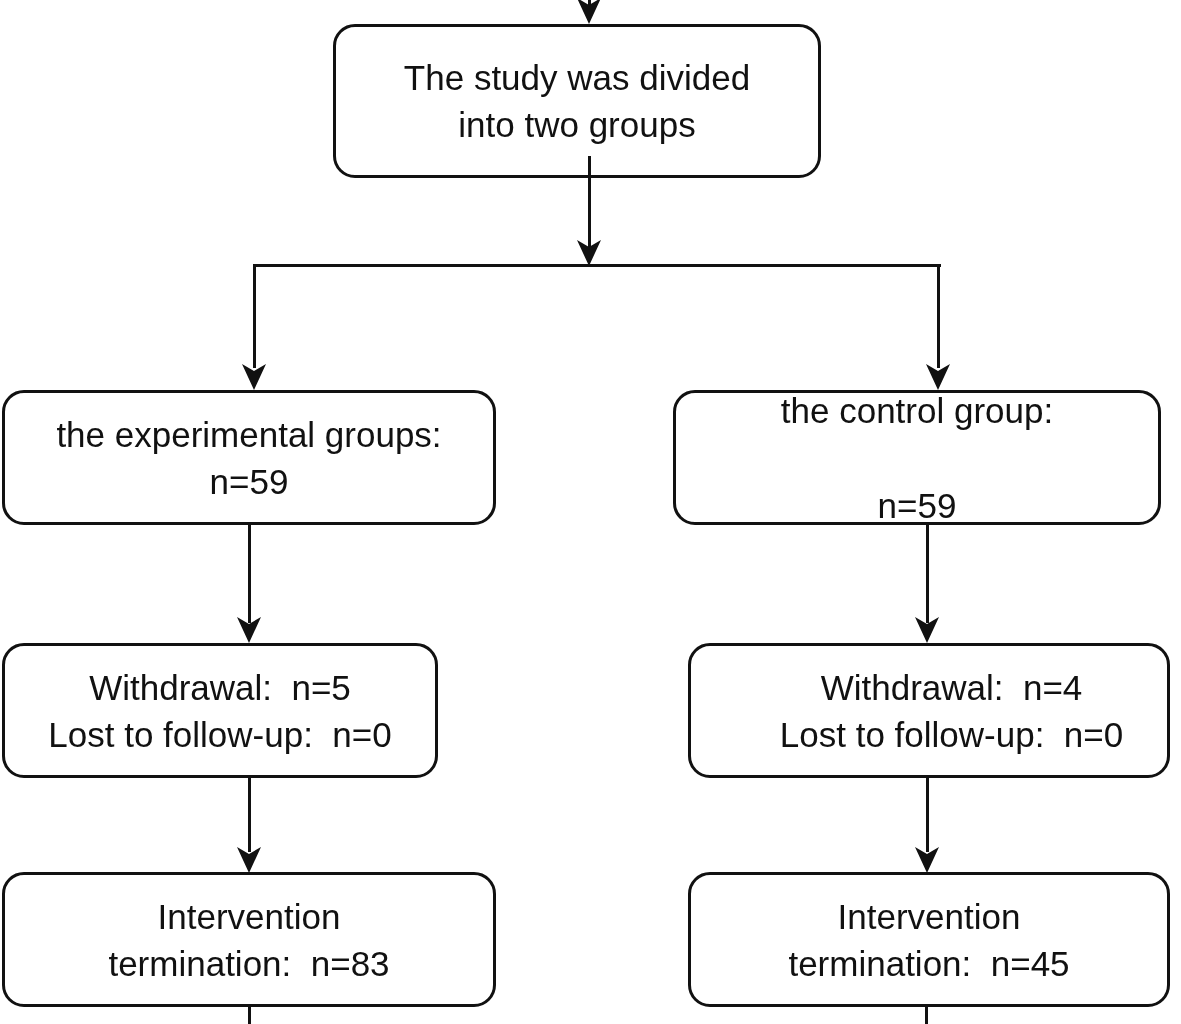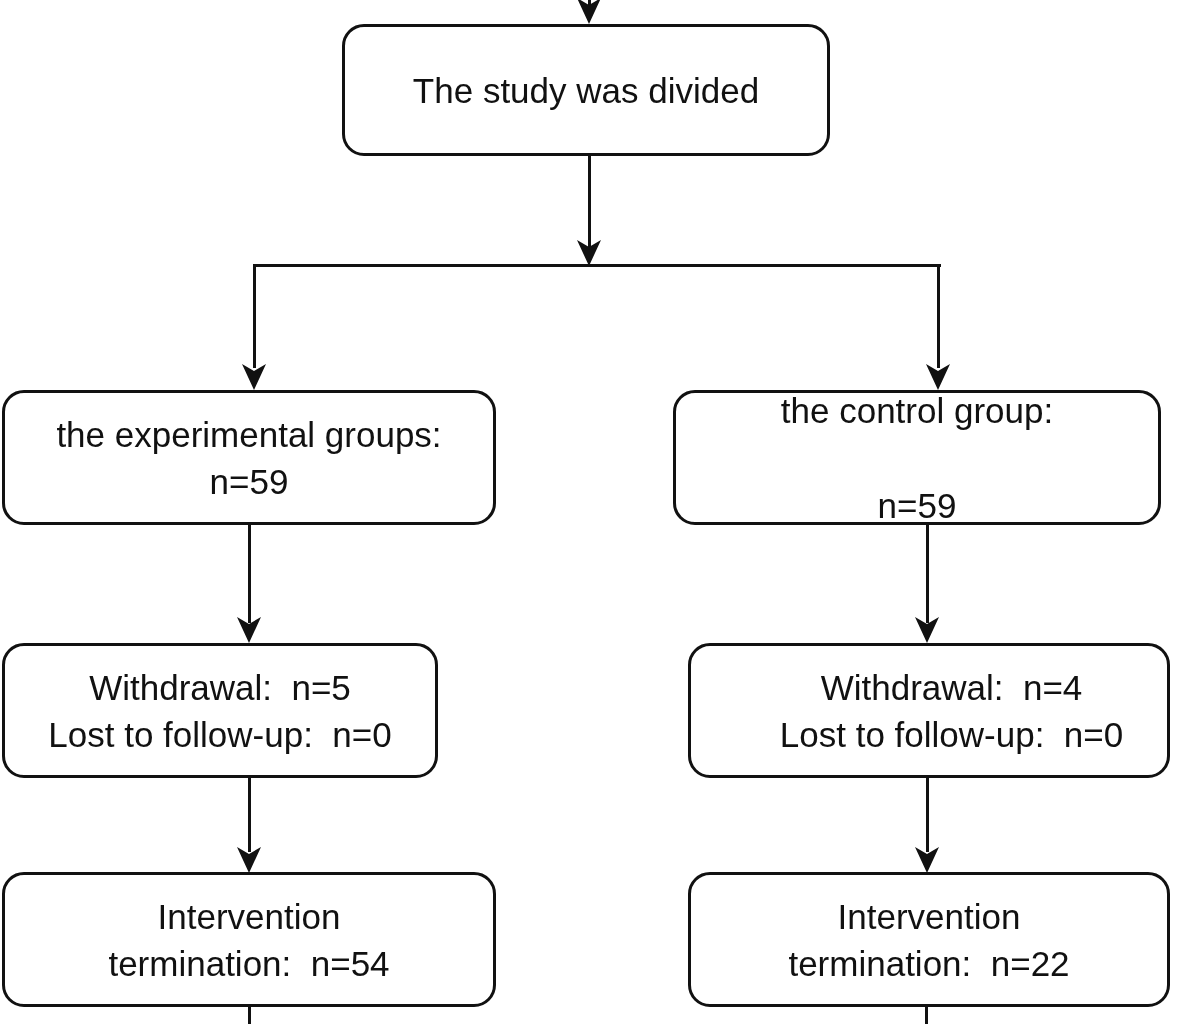--- a/index.html
+++ b/index.html
@@ -31,21 +31,21 @@
     line-height:47px;
     white-space:pre-wrap;
   }
   .tline{width:100%;}
   .vline{position:absolute;width:3px;background:var(--line);}
   .hline{position:absolute;height:3px;background:var(--line);}
   .ah{position:absolute;color:var(--line);}
   .ah svg{display:block;}
 
   
-  .b-study     {left:342px;top:24px; width:488px;height:132px;}
+  .b-study     {left:333px;top:24px; width:488px;height:154px;}
   .b-exp-group {left:2px;  top:390px;width:494px;height:135px;}
   .b-ctrl-group{left:673px;top:390px;width:488px;height:135px;gap:48px;}
   .b-exp-wd    {left:2px;  top:643px;width:436px;height:135px;}
   .b-ctrl-wd   {left:688px;top:643px;width:482px;height:135px;padding-left:45px;}
   .b-exp-term  {left:2px;  top:872px;width:494px;height:135px;}
   .b-ctrl-term {left:688px;top:872px;width:482px;height:135px;}
 
   
   .l-entry      {left:588px;top:0;     height:10px;}
   .h-entry      {left:577px;top:-2px;}
@@ -74,20 +74,21 @@
 
   <div class="vline l-entry"></div>
   <div class="ah h-entry">
     <svg width="24" height="26" viewBox="0 0 24 26">
         <polygon points="0,0 12,7 24,0 12,26" fill="currentColor"></polygon>
       </svg>
   </div>
 
   <div class="box b-study">
     <div class="tline">The study was divided</div>
+    <div class="tline">into two groups</div>
   </div>
 
   <div class="vline l-study-out"></div>
   <div class="ah h-study-out">
     <svg width="24" height="26" viewBox="0 0 24 26">
         <polygon points="0,0 12,7 24,0 12,26" fill="currentColor"></polygon>
       </svg>
   </div>
 
   <div class="hline l-branch"></div>
@@ -144,23 +145,23 @@
   </div>
   <div class="vline l-ctrl-c3"></div>
   <div class="ah h-ctrl-c3">
     <svg width="24" height="26" viewBox="0 0 24 26">
         <polygon points="0,0 12,7 24,0 12,26" fill="currentColor"></polygon>
       </svg>
   </div>
 
   <div class="box b-exp-term">
     <div class="tline">Intervention</div>
-    <div class="tline">termination:  n=54</div>
+    <div class="tline">termination:  n=83</div>
   </div>
   <div class="box b-ctrl-term">
     <div class="tline">Intervention</div>
-    <div class="tline">termination:  n=22</div>
+    <div class="tline">termination:  n=45</div>
   </div>
 
   <div class="vline l-exp-stub"></div>
   <div class="vline l-ctrl-stub"></div>
 
 </div>
 
 </body></html>

